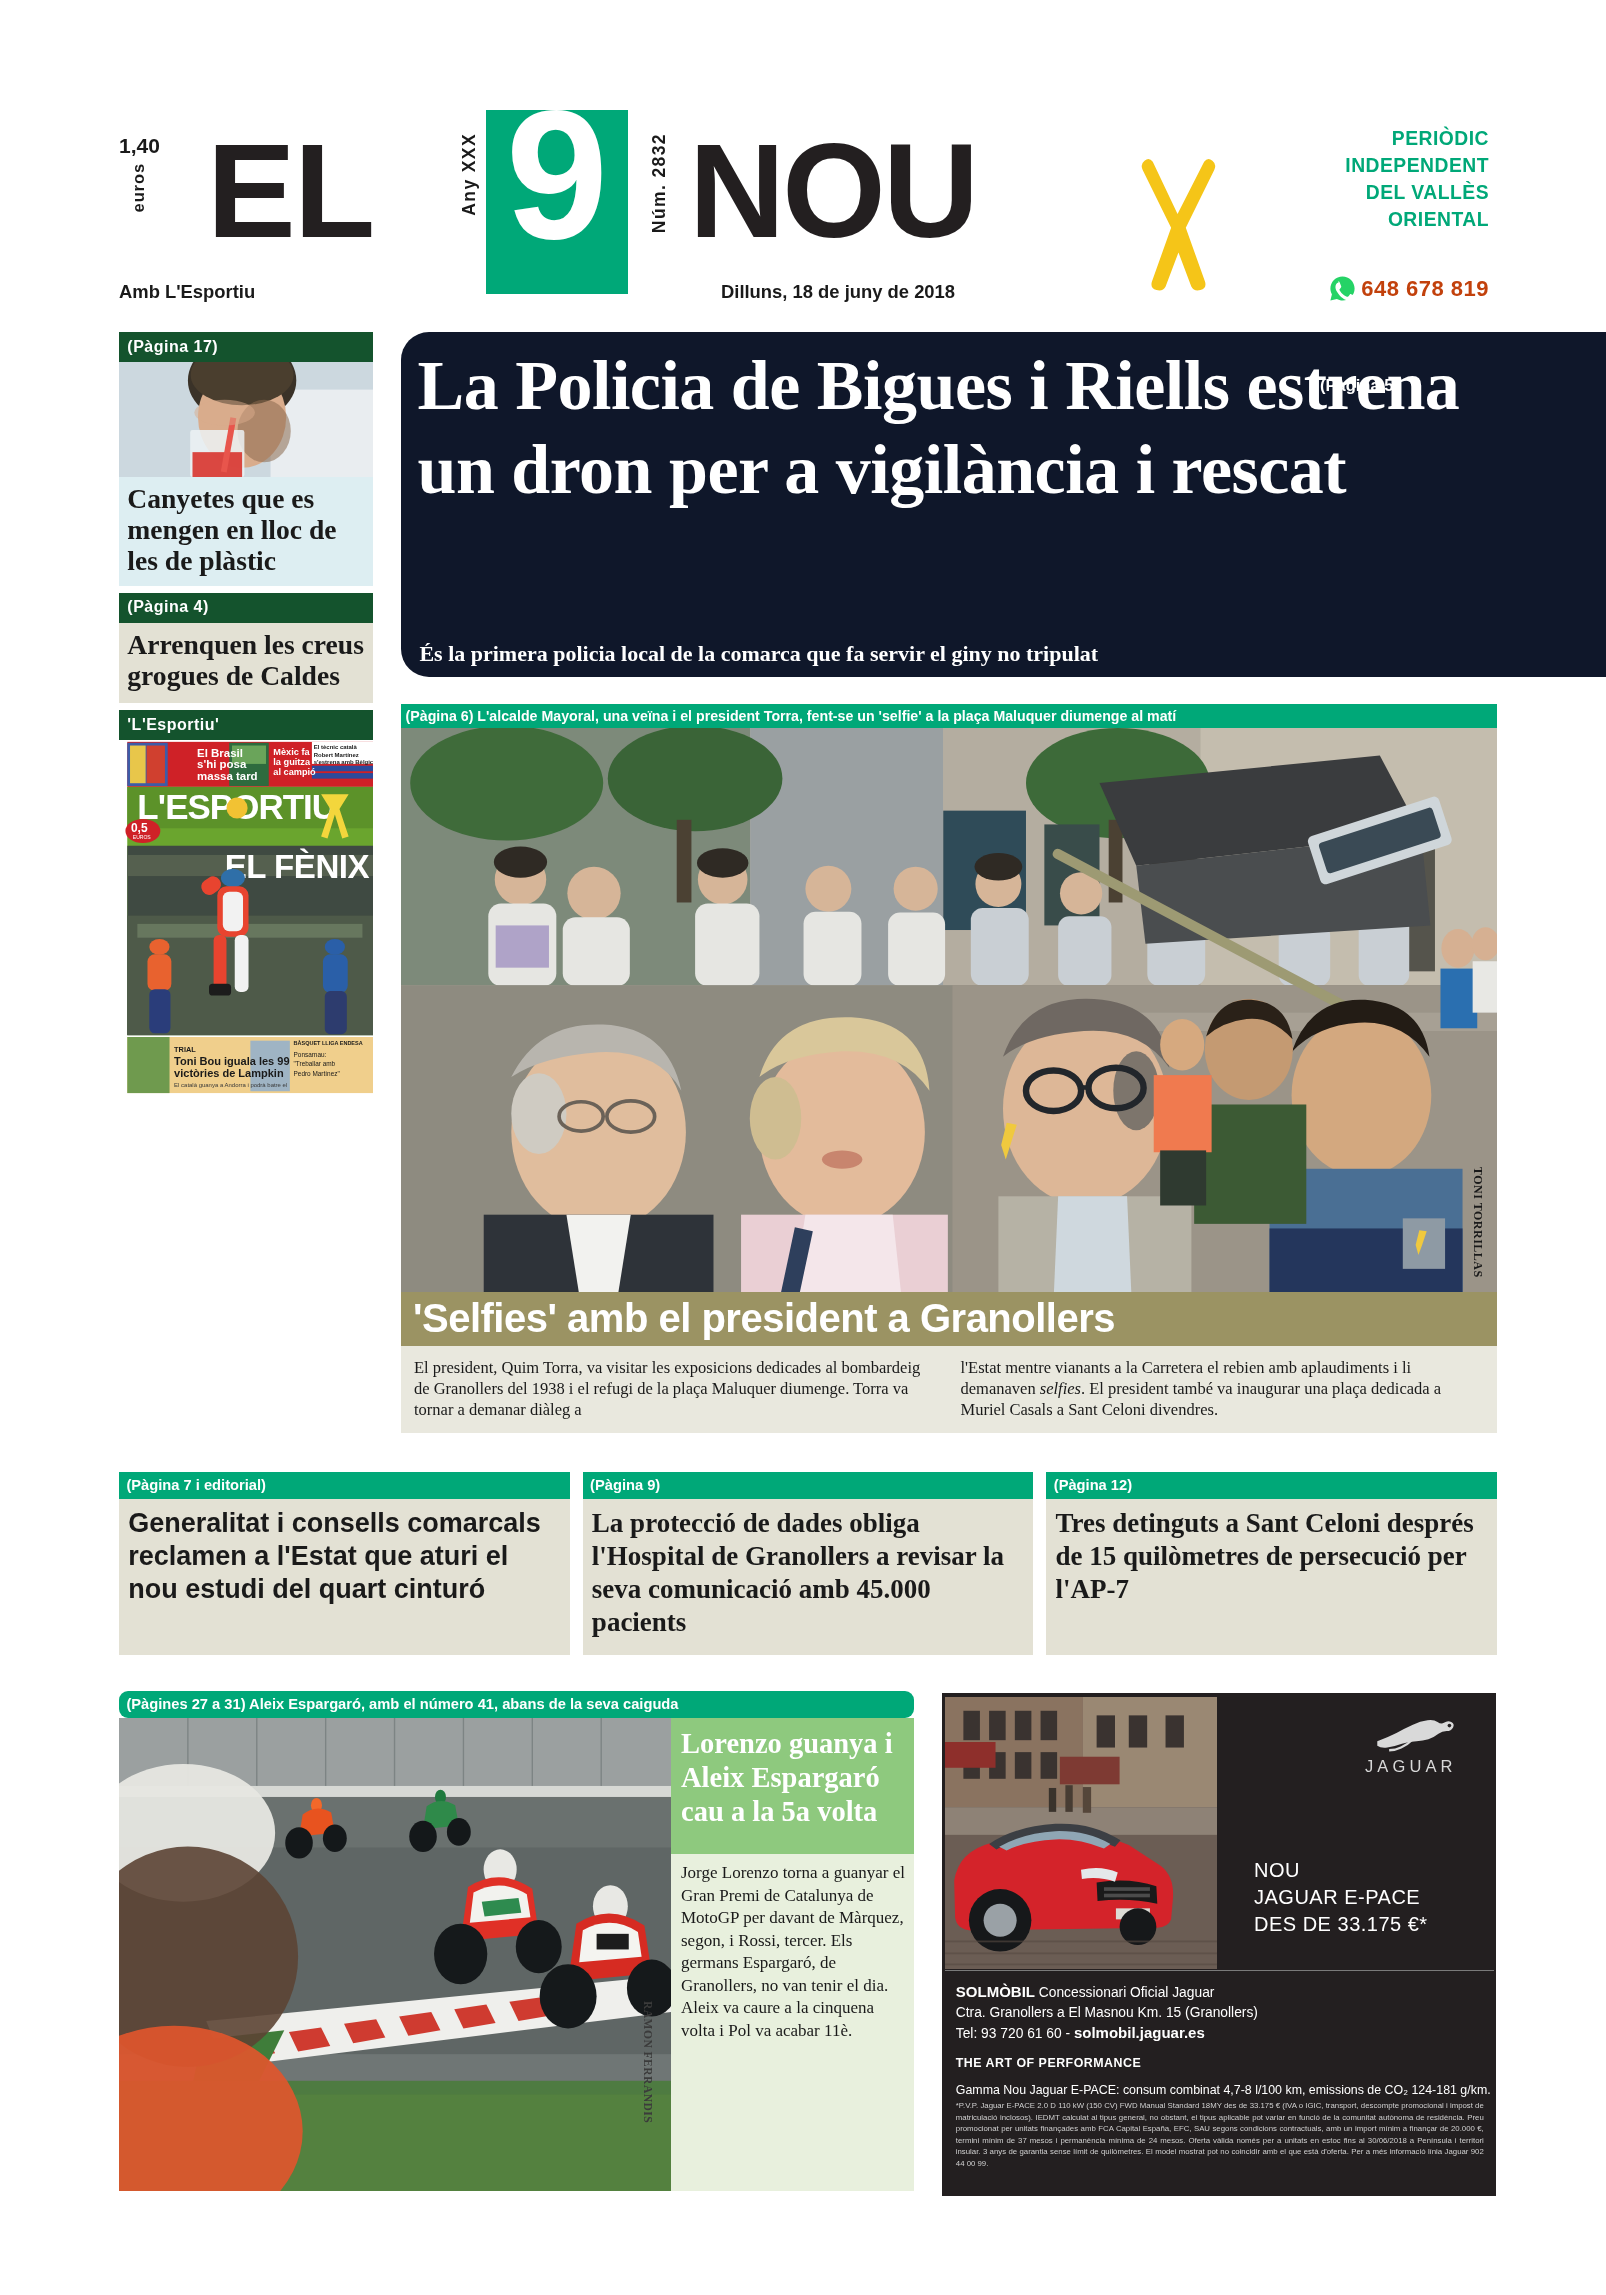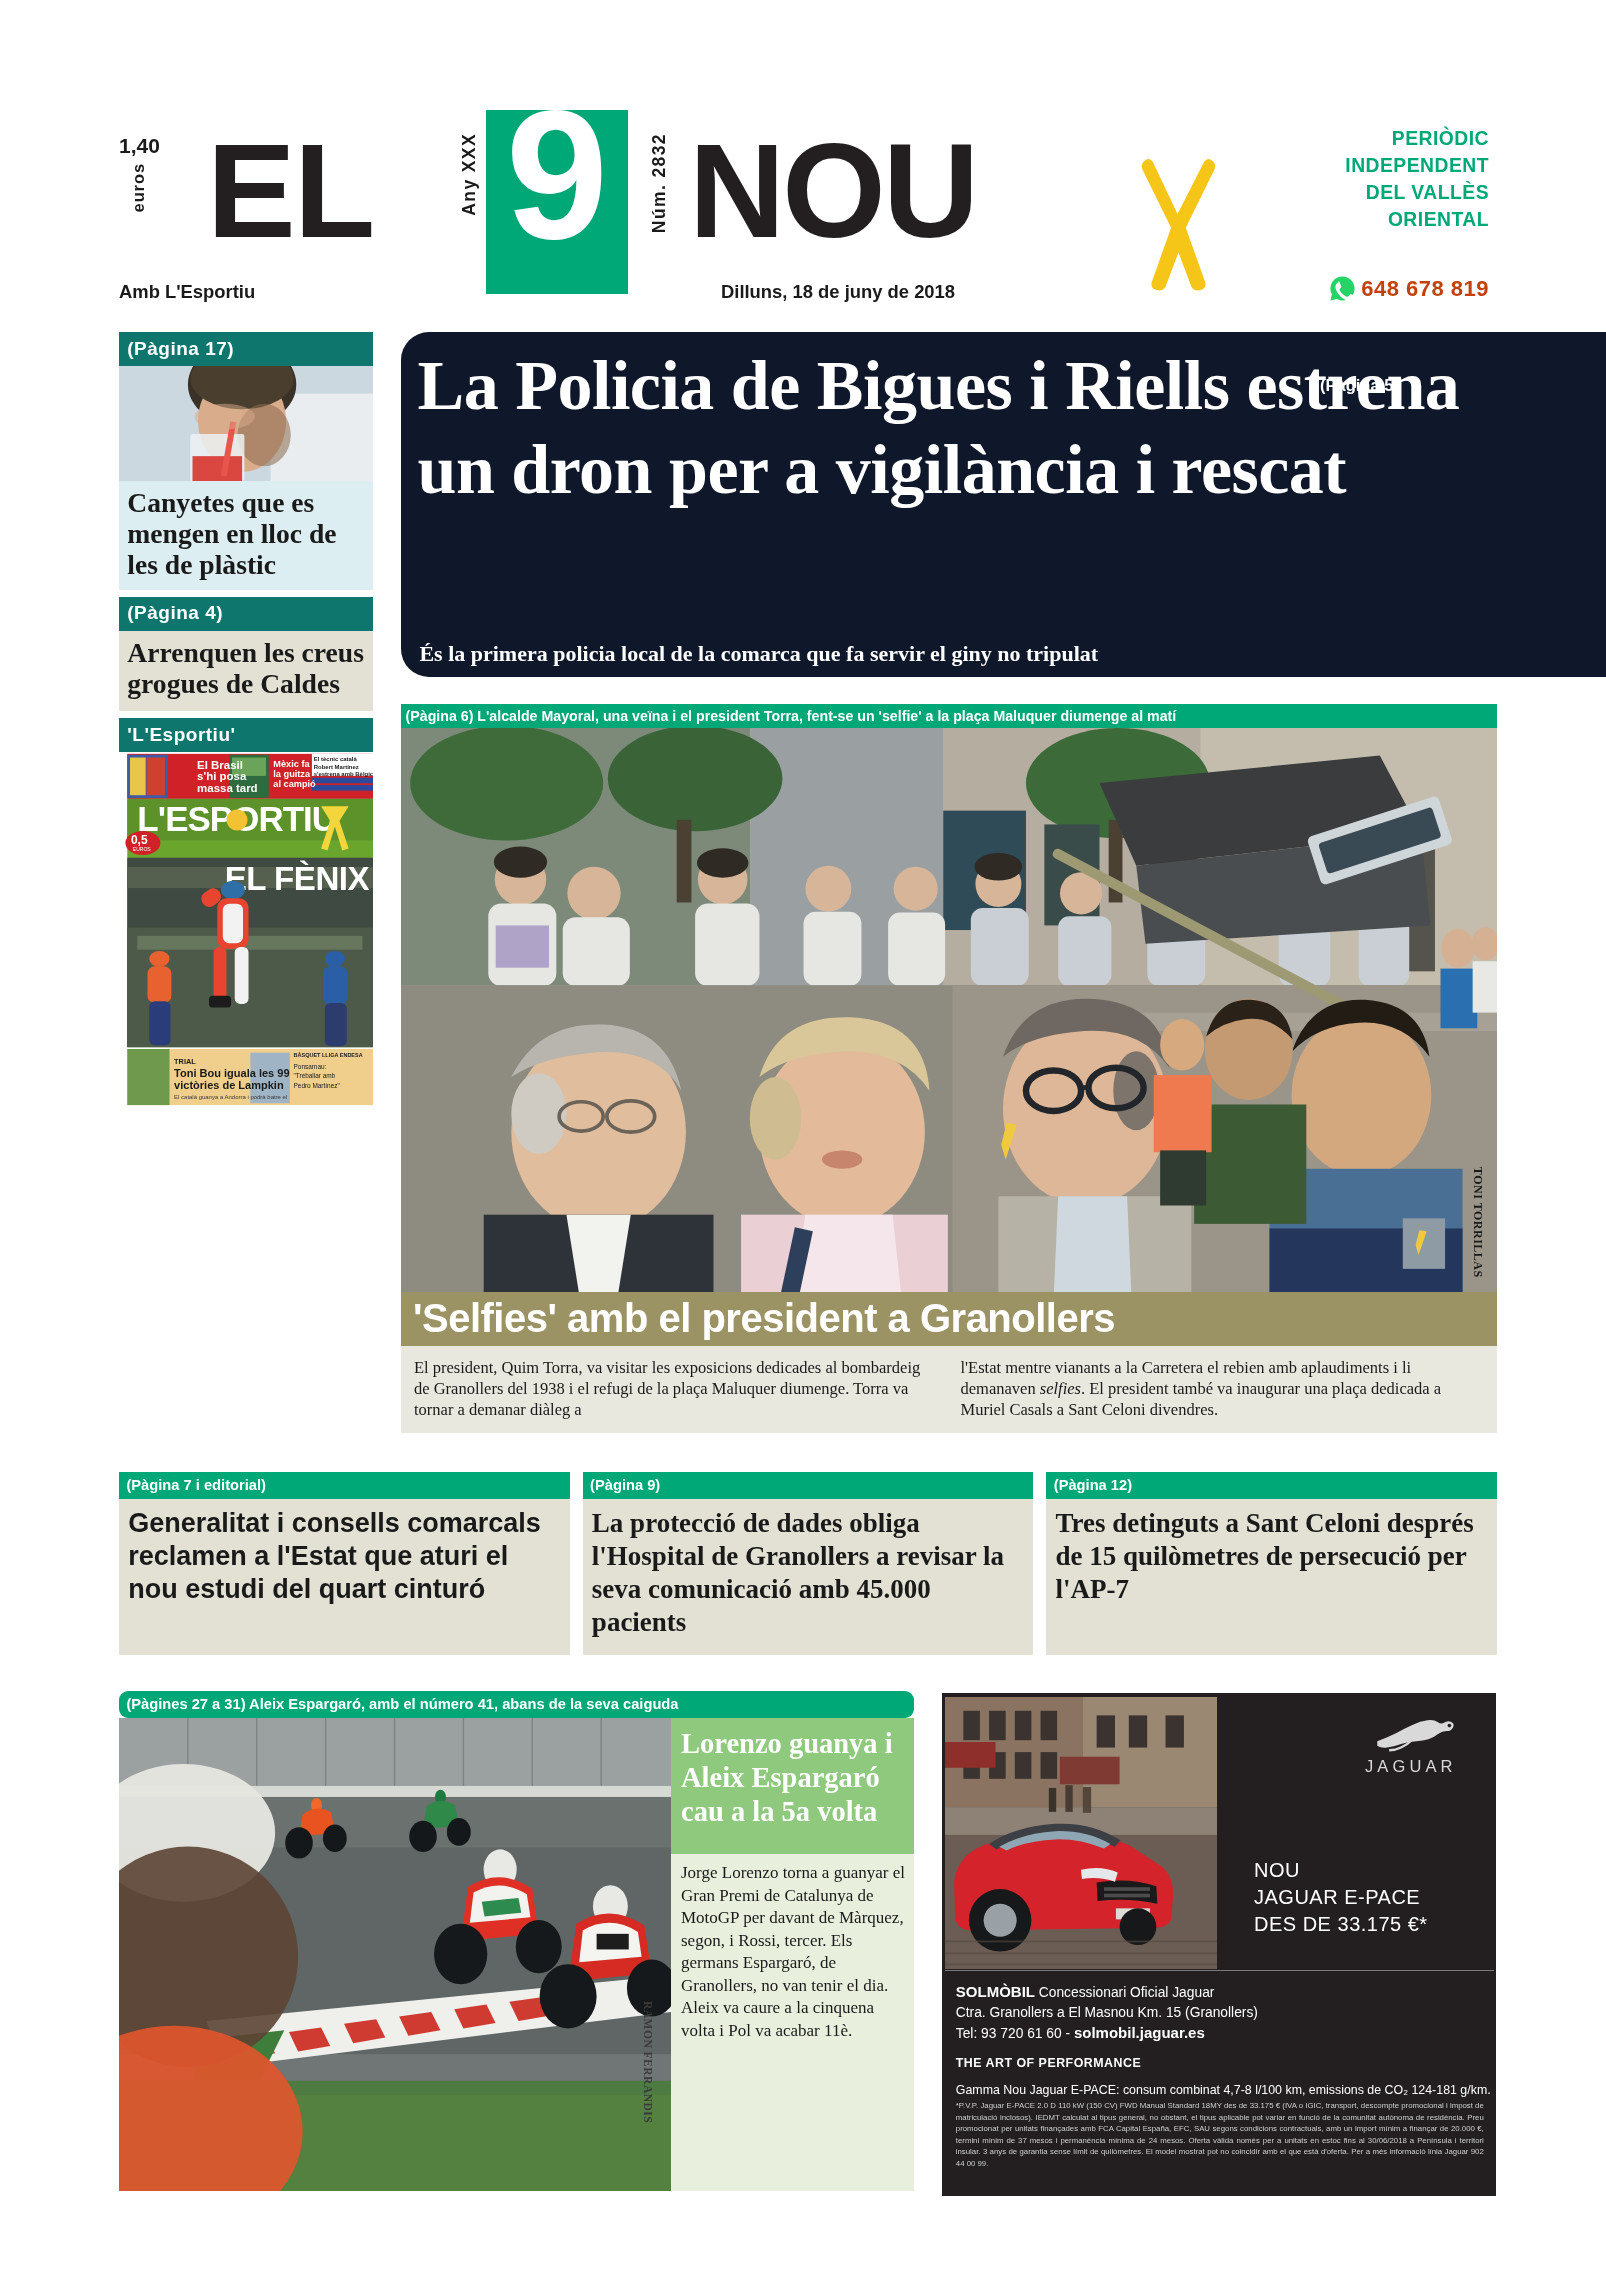--- a/index.html
+++ b/index.html
@@ -161,23 +161,23 @@
     letter-spacing: 0.5px;
   }
 
   
   .sidebar {
     position: absolute;
     left: 119px; top: 332px;
     width: 254px;
   }
   .green-tag {
-    background: #0f766e;
+    background: #14532d;
     color: #fff;
-    font-size: 19px;
+    font-size: 16px;
     font-weight: bold;
     padding: 5.5px 8.3px 6.4px 8.3px;
     letter-spacing: 0.5px;
   }
 
   .side-photo-1 {
     width: 254px; height: 115px;
     position: relative;
     overflow: hidden;
     background: linear-gradient(180deg,#c9d6de 0%,#b6c6cf 100%);

